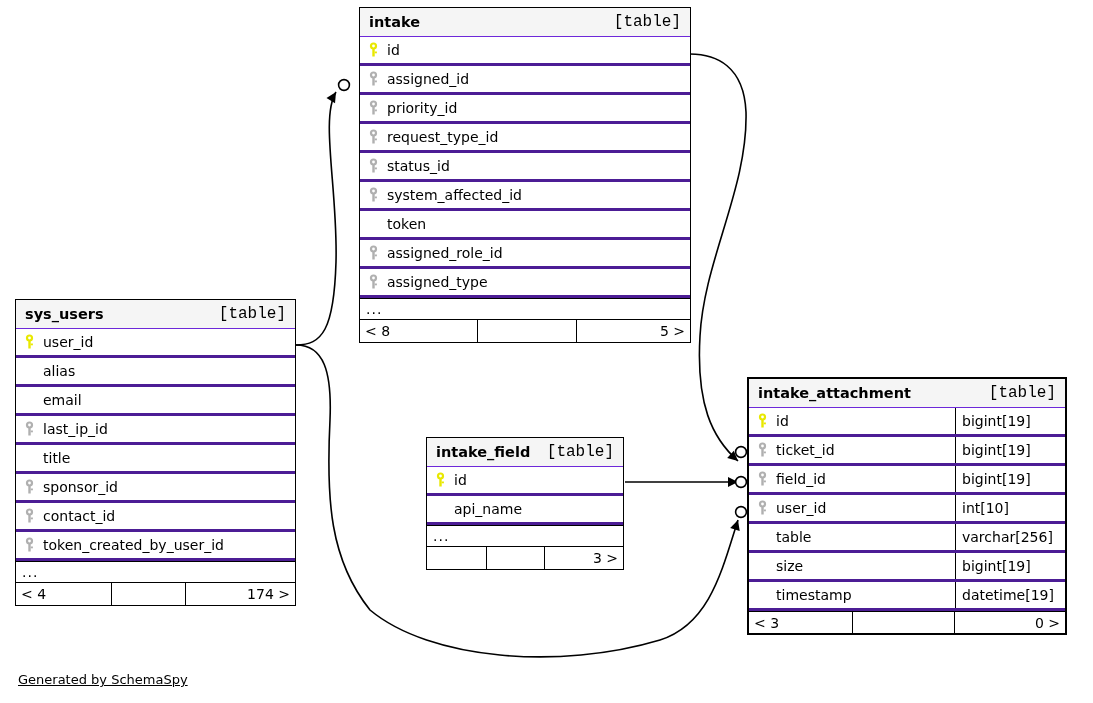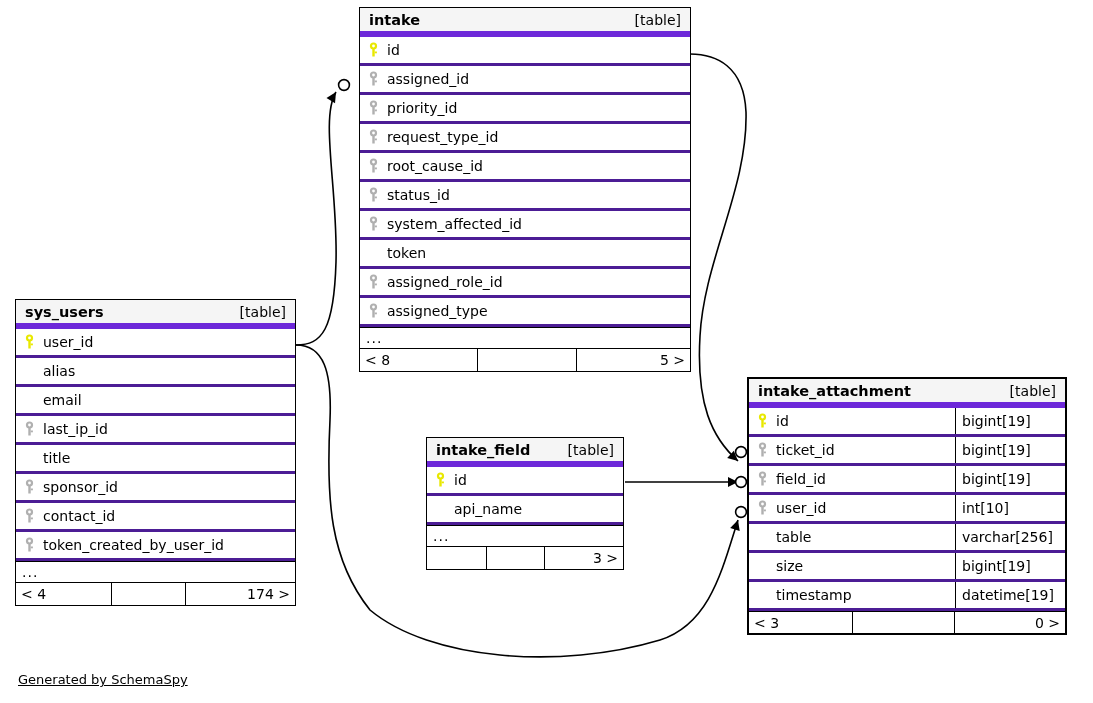--- a/index.html
+++ b/index.html
@@ -42,34 +42,35 @@
   }
   .er-table.focused {
     border-width: 2px;
   }
 
   .tbl-header {
     display: flex;
     align-items: center;
     justify-content: space-between;
     background: #f5f5f5;
-    border-bottom: 6px solid #6d28d9;
+    border-bottom: 1px solid #6d28d9;
     box-sizing: border-box;
     height: 29px;
     padding: 0 9px 0 9px;
     text-align: center;
   }
   .tbl-name {
     font-weight: bold;
     font-size: 14.5px;
     white-space: nowrap;
   }
   .tbl-tag {
-    font-size: 14px;
+    font-size: 16px;
     white-space: nowrap;
+    font-family: Liberation Mono, monospace;
   }
 
   .tbl-row {
     display: flex;
     align-items: stretch;
     border-bottom: 3px solid #4c1d95;
     box-sizing: border-box;
     height: 29px;
   }
   .tbl-row:last-child { border-bottom: none; }
@@ -240,33 +241,20 @@
     <div class="tbl-row">
       <div class="col-main">
         <span class="key-slot">
           <svg class="key-glyph" width="11" height="16" viewBox="0 0 11 16">
               <circle cx="5.5" cy="4" r="3.6" fill="#b0b0b0"></circle>
               <circle cx="5.5" cy="4" r="1.4" fill="#ffffff"></circle>
               <rect x="4.3" y="6.5" width="2.4" height="8" fill="#b0b0b0"></rect>
               <rect x="6.7" y="9.5" width="2.2" height="1.8" fill="#b0b0b0"></rect>
             </svg>
         </span>
-        <span class="col-label">root_cause_id</span>
-      </div>
-    </div>
-    <div class="tbl-row">
-      <div class="col-main">
-        <span class="key-slot">
-          <svg class="key-glyph" width="11" height="16" viewBox="0 0 11 16">
-              <circle cx="5.5" cy="4" r="3.6" fill="#b0b0b0"></circle>
-              <circle cx="5.5" cy="4" r="1.4" fill="#ffffff"></circle>
-              <rect x="4.3" y="6.5" width="2.4" height="8" fill="#b0b0b0"></rect>
-              <rect x="6.7" y="9.5" width="2.2" height="1.8" fill="#b0b0b0"></rect>
-            </svg>
-        </span>
         <span class="col-label">status_id</span>
       </div>
     </div>
     <div class="tbl-row">
       <div class="col-main">
         <span class="key-slot">
           <svg class="key-glyph" width="11" height="16" viewBox="0 0 11 16">
               <circle cx="5.5" cy="4" r="3.6" fill="#b0b0b0"></circle>
               <circle cx="5.5" cy="4" r="1.4" fill="#ffffff"></circle>
               <rect x="4.3" y="6.5" width="2.4" height="8" fill="#b0b0b0"></rect>

